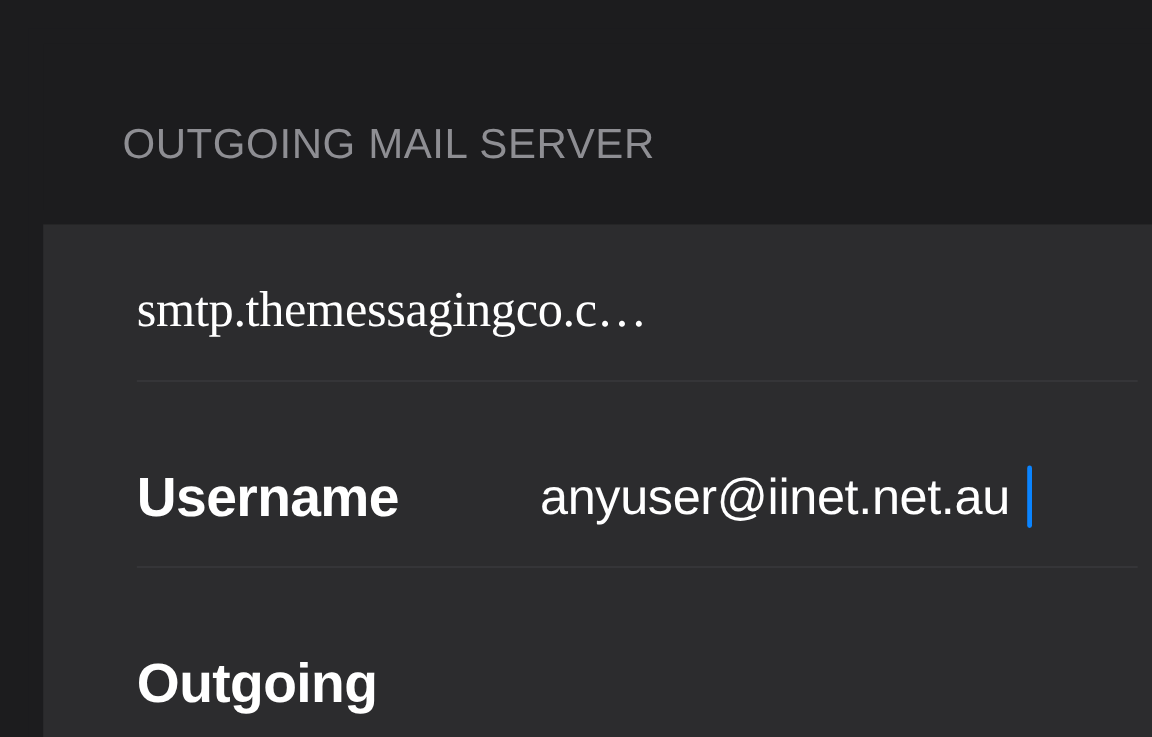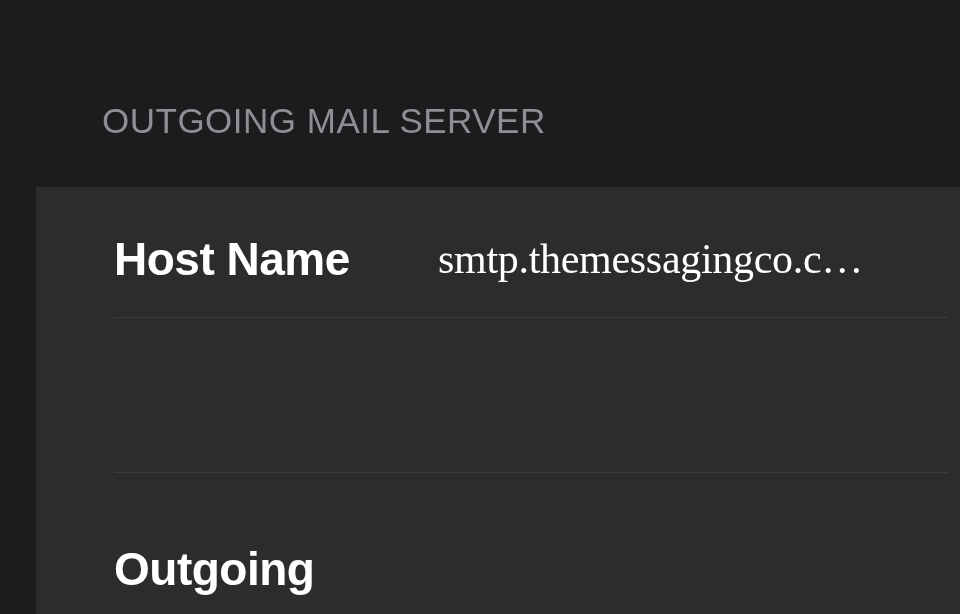--- a/index.html
+++ b/index.html
@@ -100,26 +100,30 @@
 </head>
 <body>
 
 <div class="section-header">
   <div class="section-header-text">Outgoing Mail Server</div>
 </div>
 
 <div class="settings-group">
 
   <div class="settings-row">
-    <div class="row-label">Host Name</div>
     <input class="row-input" type="text" value="smtp.themessagingco.c…" style="">
     <div class="row-divider"></div>
   </div>
 
   <div class="settings-row">
+    <div class="row-label">Username</div>
+    <div class="input-wrap">
+      <span class="input-display">anyuser@iinet.net.au</span>
+      <span class="cursor"></span>
+    </div>
     <div class="row-divider"></div>
   </div>
 
   <div class="settings-row">
     <div class="row-label">Outgoing</div>
     <input class="row-input" type="password" value="" style="">
   </div>
 
 </div>
 

